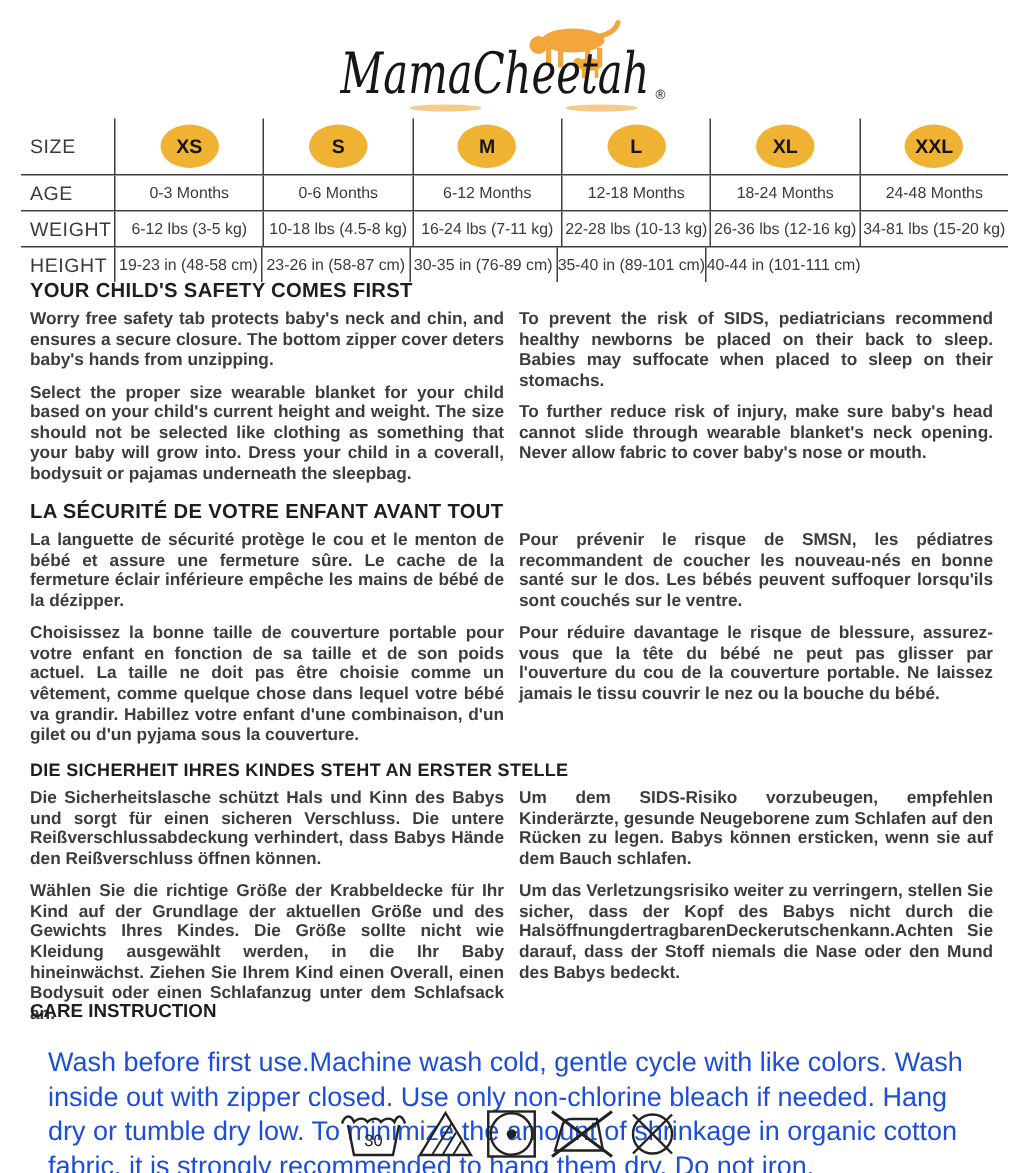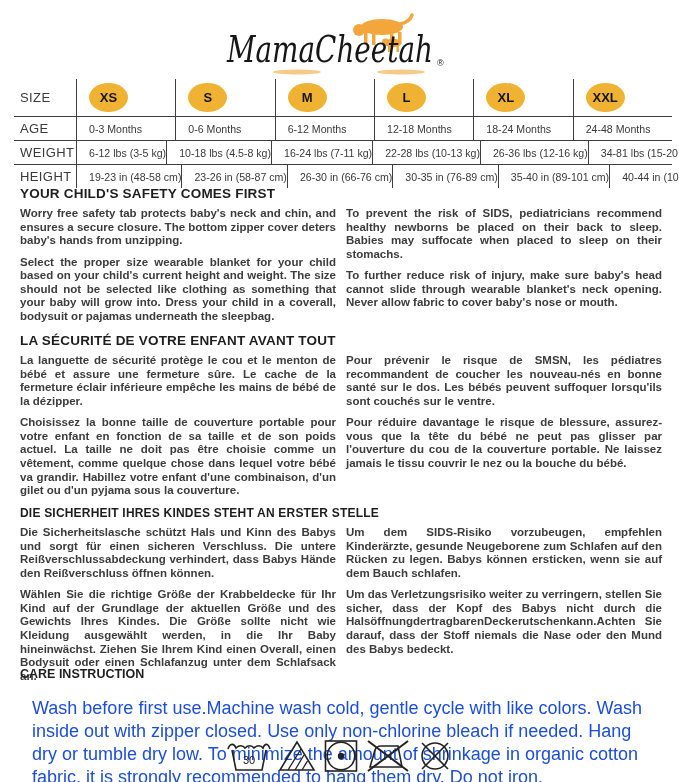--- a/index.html
+++ b/index.html
@@ -12,22 +12,22 @@
   }
   
   .logo{position:absolute;top:8px;left:50%;transform:translateX(-50%);}
   
   .size-table{position:absolute;top:79px;left:14px;width:658px;color:#3a3a3a;}
   .t-row{display:grid;grid-template-columns:62px repeat(6,1fr);align-items:stretch;}
   .t-row:not(:last-child){border-bottom:1.6px solid var(--line);}
   .t-row-size{height:37px;}
   .t-row-data{height:23px;}
   .t-label{display:flex;align-items:center;padding-left:6px;font-size:13px;letter-spacing:.4px;}
-  .t-cell{border-left:1.4px solid var(--line);display:flex;align-items:center;justify-content:flex-start;
-          text-align:center;font-size:10.6px;white-space:nowrap;padding-left:12px;}
+  .t-cell{border-left:1.4px solid var(--line);display:flex;align-items:center;justify-content:center;
+          text-align:center;font-size:10.6px;white-space:nowrap;}
   .badge{display:inline-flex;align-items:center;justify-content:center;
          min-width:29px;height:29px;padding:0 5px;border-radius:50%;
          background:var(--badge);color:#151515;font-weight:bold;font-size:13px;}
   
   .text-section{position:absolute;left:20px;width:642px;}
   #sec-en{top:186px;} #sec-fr{top:333px;} #sec-de{top:506px;}
   .text-section h2{margin:0 0 6px 0;font-size:13.5px;font-weight:bold;color:var(--heading);letter-spacing:.2px;}
   #sec-de h2{font-size:12px;}
   .cols{display:flex;gap:10px;}
   .col{width:316px;font-weight:bold;}
@@ -112,21 +112,20 @@
     <div class="t-cell">10-18 lbs (4.5-8 kg)</div>
     <div class="t-cell">16-24 lbs (7-11 kg)</div>
     <div class="t-cell">22-28 lbs (10-13 kg)</div>
     <div class="t-cell">26-36 lbs (12-16 kg)</div>
     <div class="t-cell">34-81 lbs (15-20 kg)</div>
   </div>
   <div class="t-row t-row-data">
     <div class="t-label">HEIGHT</div>
     <div class="t-cell">19-23 in (48-58 cm)</div>
     <div class="t-cell">23-26 in (58-87 cm)</div>
-    <div class="t-cell">26-30 in (66-76 cm)</div>
     <div class="t-cell">30-35 in (76-89 cm)</div>
     <div class="t-cell">35-40 in (89-101 cm)</div>
     <div class="t-cell">40-44 in (101-111 cm)</div>
   </div>
 </div>
 
 <section class="text-section" id="sec-en">
   <h2>YOUR CHILD'S SAFETY COMES FIRST</h2>
   <div class="cols">
     <div class="col">

